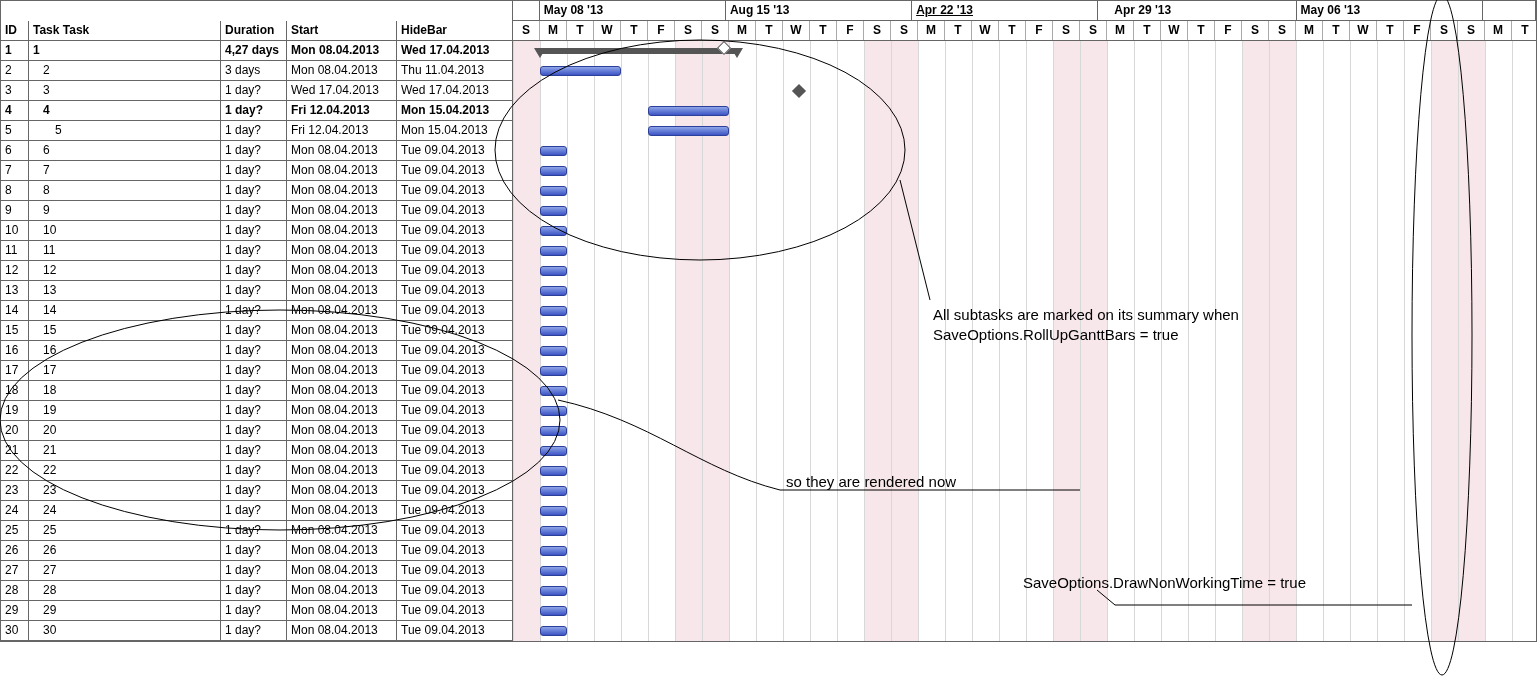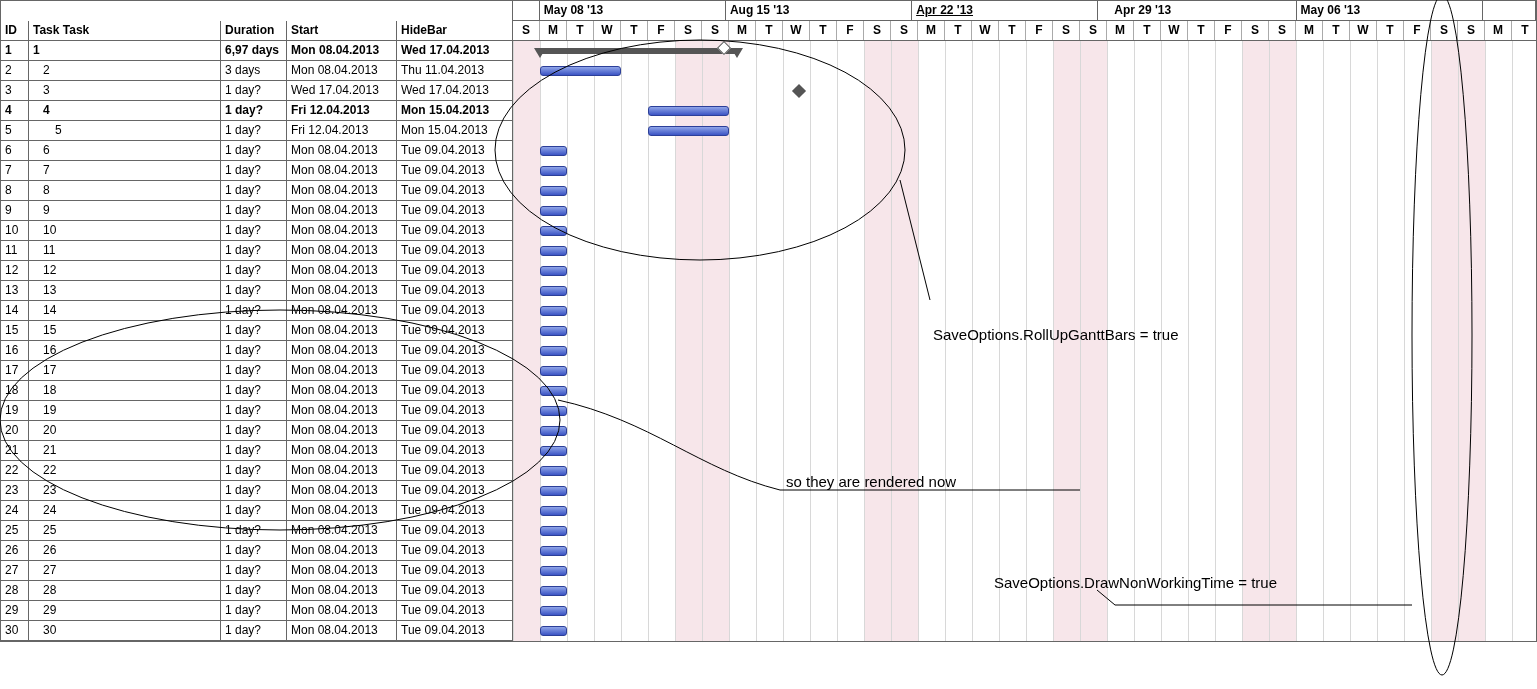--- a/index.html
+++ b/index.html
@@ -168,21 +168,21 @@
       <div class="cell col-id">ID</div>
       <div class="cell col-name">Task Task</div>
       <div class="cell col-dur">Duration</div>
       <div class="cell col-start">Start</div>
       <div class="cell col-fin">HideBar</div>
     </div>
     <div id="grid-body">
         <div class="grid-row bold-row">
           <div class="cell col-id">1</div>
           <div class="cell col-name ">1</div>
-          <div class="cell col-dur">6,97 days</div>
+          <div class="cell col-dur">4,27 days</div>
           <div class="cell col-start">Mon 08.04.2013</div>
           <div class="cell col-fin">Wed 17.04.2013</div>
         </div>
         <div class="grid-row">
           <div class="cell col-id">2</div>
           <div class="cell col-name indent1">2</div>
           <div class="cell col-dur">3 days</div>
           <div class="cell col-start">Mon 08.04.2013</div>
           <div class="cell col-fin">Thu 11.04.2013</div>
         </div>
@@ -590,22 +590,22 @@
   <ellipse cx="280" cy="420" rx="280" ry="110" fill="none" stroke="#000" stroke-width="1"></ellipse>
 
   <path d="M 558 400 C 650 420 700 470 780 490 L 1080 490" fill="none" stroke="#000" stroke-width="1"></path>
 
   <ellipse cx="1442" cy="335" rx="30" ry="340" fill="none" stroke="#000" stroke-width="1"></ellipse>
 
   <path d="M 1412 605 L 1115 605 L 1097 590" fill="none" stroke="#000" stroke-width="1"></path>
 </svg>
 
 <div class="annot-text" style="left:933px; top:305px;">
-  <br>
+  <span>All subtasks are marked on its summary when</span><br>
   <span>SaveOptions.RollUpGanttBars = true</span>
 </div>
 <div class="annot-text" style="left:786px; top:452px;">
   <br>
   <span>so they are rendered now</span>
 </div>
-<div class="annot-text" style="left:994px; top:573px;text-align:right;">
+<div class="annot-text" style="left:1023px; top:573px;text-align:right;">
   <span>SaveOptions.DrawNonWorkingTime = true</span>
 </div>
 
 </body></html>

